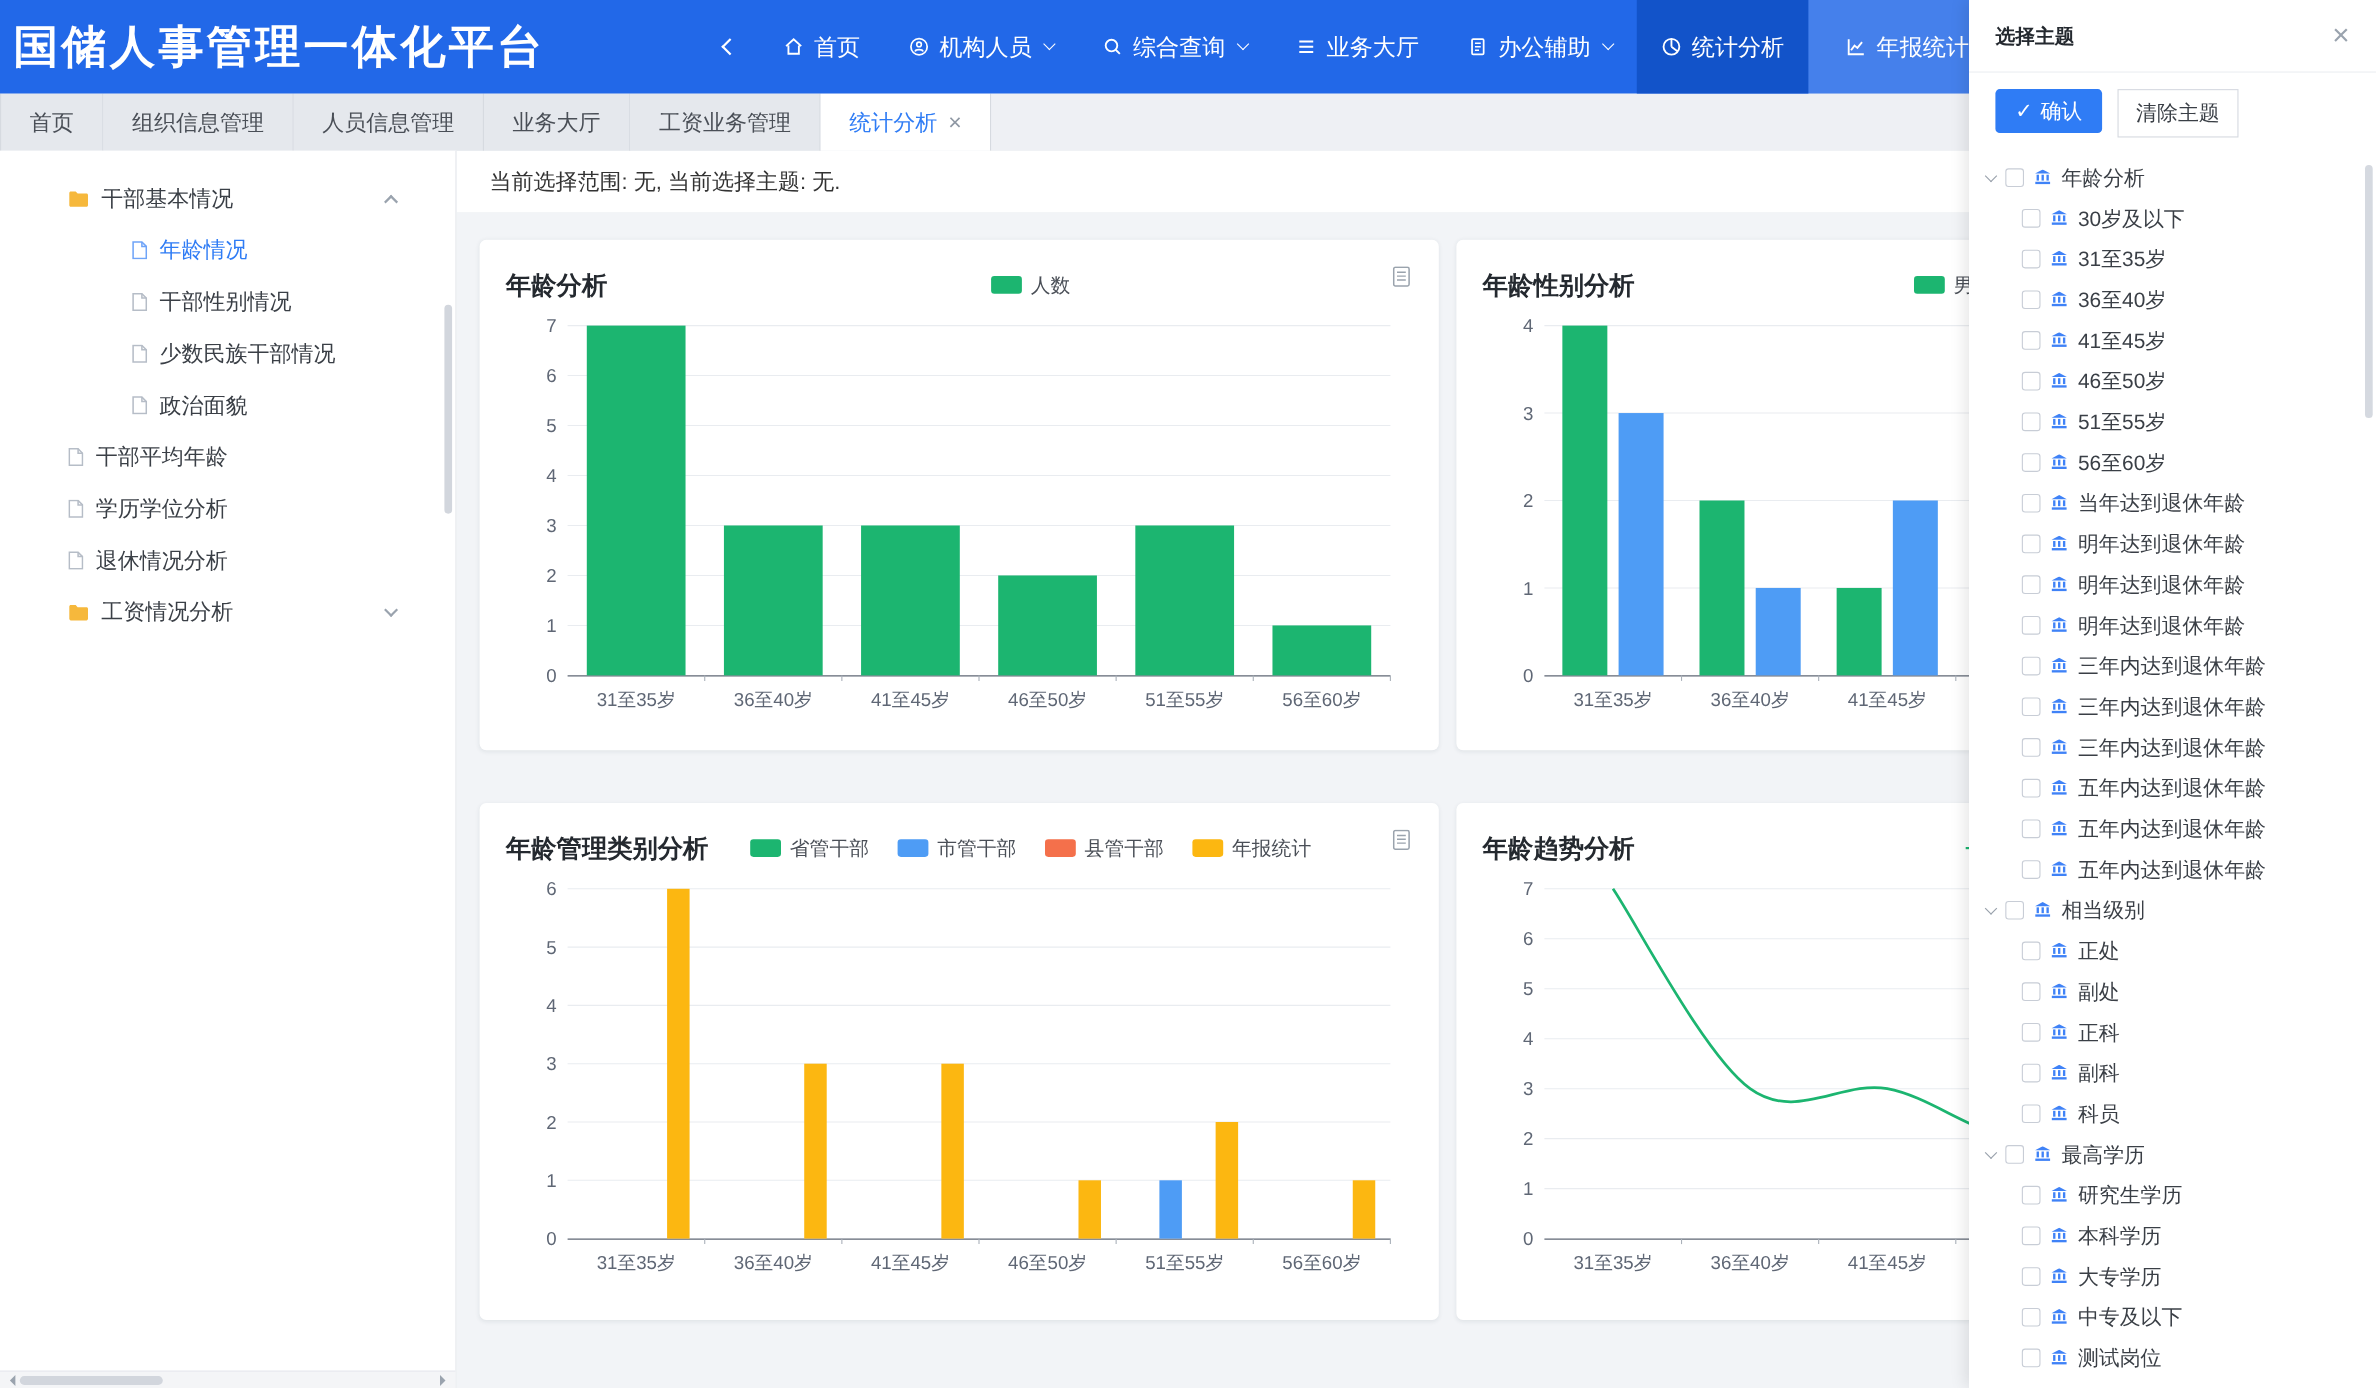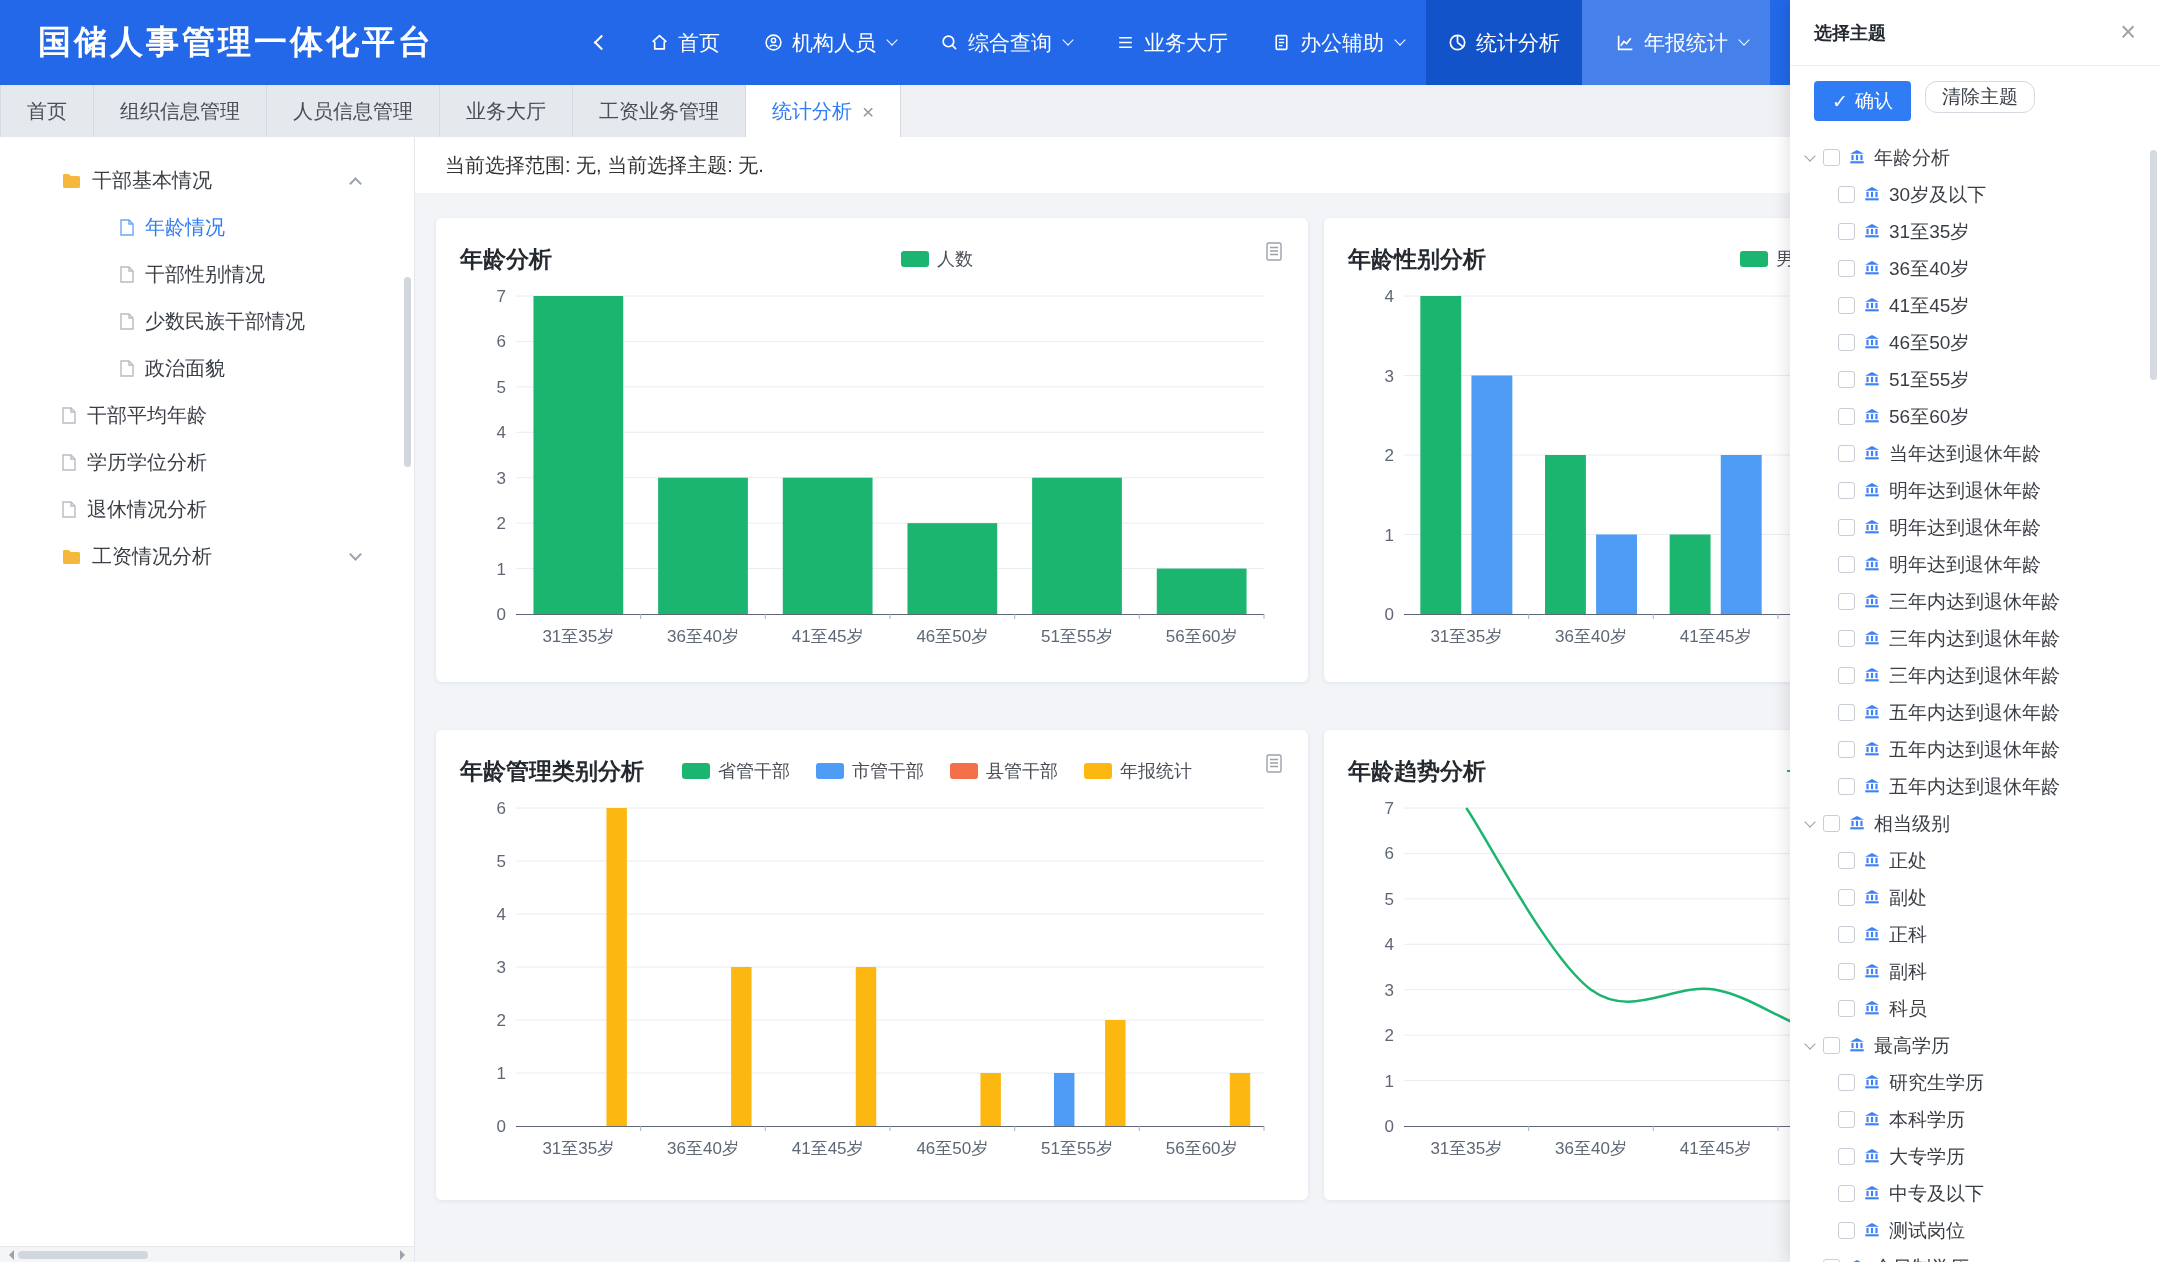--- a/index.html
+++ b/index.html
@@ -3,21 +3,21 @@
 <meta charset="utf-8">
 <style>
   * { box-sizing: border-box; margin: 0; padding: 0; }
   html,body { width:2160px; height:1262px; overflow:hidden; }
   body {
     font-family: "Liberation Sans", "DejaVu Sans", sans-serif;
     background:#f2f4f7; position:relative;
   }
   
   .header { height:85px; background:#2268e8; display:flex; align-items:center; color:#fff; position:relative; z-index:5; }
-  .brand { font-size:33px; font-weight:bold; letter-spacing:3px; padding-left:38px; white-space:nowrap;font-family:Liberation Mono, monospace; }
+  .brand { font-size:41px; font-weight:bold; letter-spacing:3px; padding-left:12px; white-space:nowrap;font-family:Liberation Mono, monospace; }
   .collapse-btn { margin-left:150px; width:34px; height:34px; display:flex; align-items:center; justify-content:center; cursor:pointer; }
   .chev-left { width:11px; height:11px; border-left:2.4px solid #fff; border-bottom:2.4px solid #fff; transform:rotate(45deg); }
   .nav { display:flex; height:100%; margin-left:10px; }
   .nav-item { display:flex; align-items:center; gap:9px; padding:0 22px; height:100%; font-size:21px; color:#fff; cursor:pointer; white-space:nowrap; }
   .nav-item.active { background:#1253c9; }
   .nav-item.open { background:rgba(255,255,255,.16);padding-left:34px; }
   .n-ico { flex:none; }
   .caret-down { width:8px; height:8px; border-right:1.7px solid #fff; border-bottom:1.7px solid #fff; transform:rotate(45deg); margin-top:-5px; margin-left:3px; }
   
   .tabs { height:52px; background:#eef0f4; display:flex; }
@@ -55,21 +55,21 @@
   .legend-line { position:relative; width:32px; height:2px; background:currentColor; display:inline-block; }
   .legend-dot { position:absolute; left:50%; top:50%; transform:translate(-50%,-50%); width:9px; height:9px; border:2px solid; border-radius:50%; background:#fff; display:block; }
   .toolbox { position:absolute; right:2px; top:4px; cursor:pointer; }
   
   .panel { position:absolute; top:0; right:0; width:370px; height:1262px; background:#fff; z-index:50; box-shadow:-4px 0 14px rgba(0,0,0,.10); display:flex; flex-direction:column; }
   .panel-head { height:66px; display:flex; align-items:center; padding:0 24px; border-bottom:1px solid #eceef2; flex:none; }
   .panel-title { font-size:18px; font-weight:bold; color:#24292f; }
   .panel-close { margin-left:auto; font-size:27px; color:#9aa3ae; cursor:pointer; line-height:1; }
   .panel-actions { padding:15px 24px 10px; display:flex; gap:14px; flex:none; }
   .btn-primary { background:#2f7cf5; color:#fff; border:none; border-radius:4px; height:40px; padding:0 18px; font-size:19px; display:inline-flex; align-items:center; gap:7px; cursor:pointer; font-family:inherit; }
-  .btn-ghost { background:#fff; color:#3a3f46; border:1px solid #d5d9e0; border-radius:12px; height:32px; padding:0 16px; font-size:19px; cursor:pointer; font-family:inherit; }
+  .btn-ghost { background:#fff; color:#3a3f46; border:1px solid #d5d9e0; border-radius:0; height:44px; padding:0 16px; font-size:19px; cursor:pointer; font-family:inherit; }
   .panel-tree { padding:8px 8px 0 16px; overflow:hidden; flex:1; position:relative; }
   .p-row { display:flex; align-items:center; height:37px; gap:9px; cursor:pointer; }
   .p-row.child { margin-left:32px; }
   .p-caret { width:8px; height:8px; border-right:1.8px solid #98a0ab; border-bottom:1.8px solid #98a0ab; transform:rotate(45deg); margin-top:-4px; flex:none; }
   .checkbox { width:17px; height:17px; border:1.5px solid #c8cdd6; border-radius:3px; background:#fff; flex:none; }
   .p-label { font-size:19px; color:#3a3f46; white-space:nowrap; }
   .panel-scroll { position:absolute; right:3px; top:150px; width:7px; height:230px; background:#d5d9e0; border-radius:4px; }
 </style>
 </head>
 <body>

